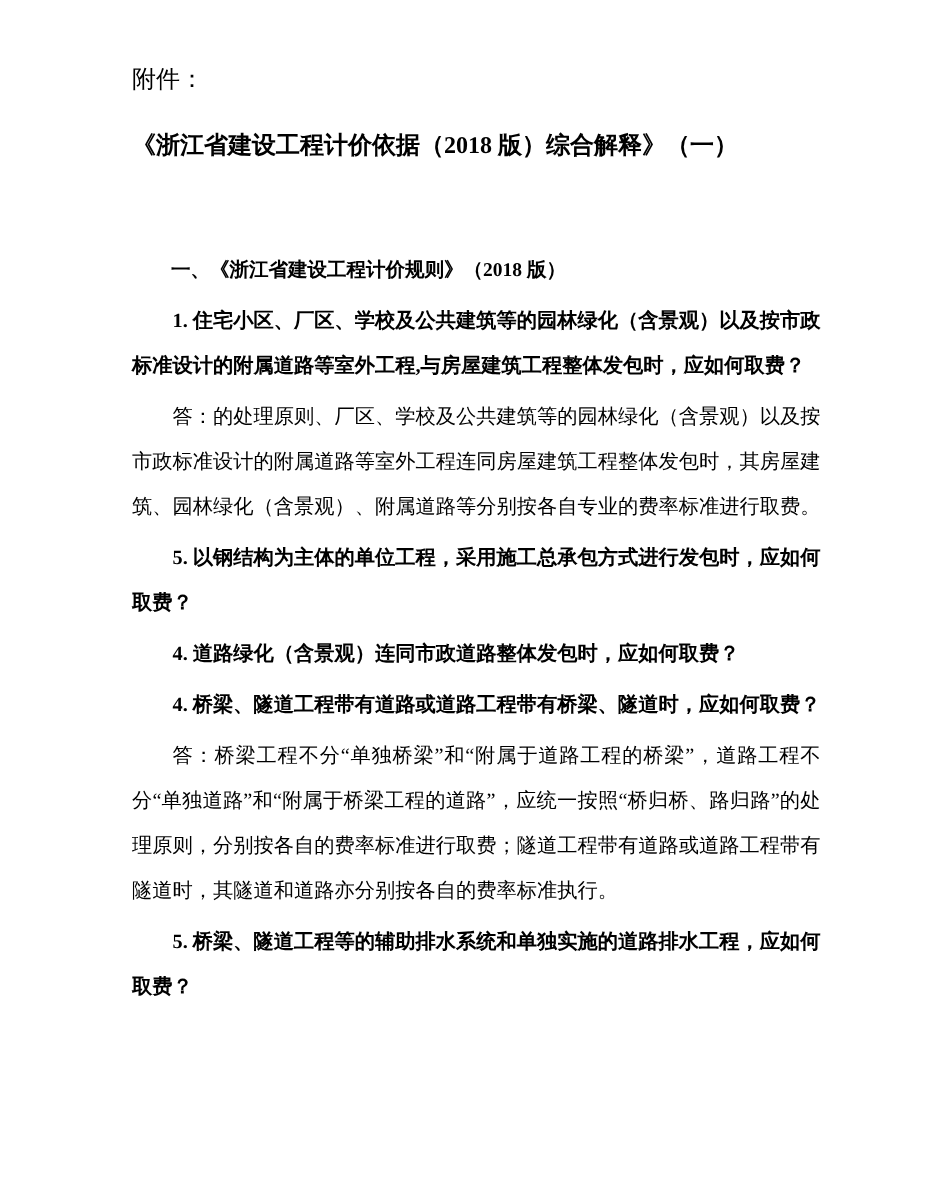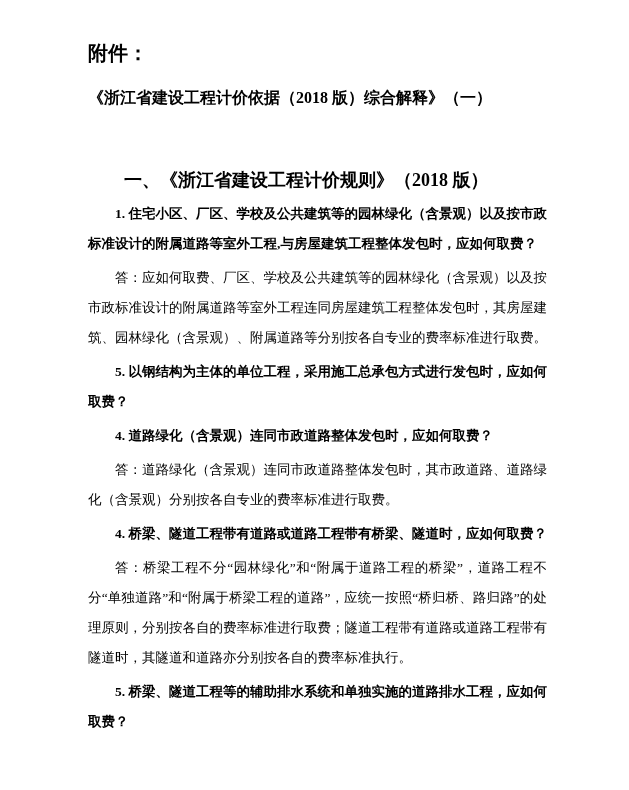--- a/index.html
+++ b/index.html
@@ -13,34 +13,34 @@
     height: 790px;
     overflow: hidden;
     background: #ffffff;
     box-sizing: border-box;
     padding: 42px 82px 0 88px;
     font-family: "Liberation Serif", "DejaVu Serif", serif;
     color: #000000;
   }
   .attachment {
     margin: 0 0 19px 0;
-    font-size: 20px;
-    font-weight: 700;
+    font-size: 16px;
+    font-weight: 400;
     line-height: 23px;
   }
   .doc-title {
     margin: 0;
     font-size: 16px;
     font-weight: 700;
     line-height: 27px;
     white-space: nowrap;
   }
   .section-heading {
     margin: 54px 0 0 0;
-    font-size: 18px;
+    font-size: 13px;
     font-weight: 700;
     line-height: 30px;
     text-indent: 2em;
   }
   .para {
     margin: 4px 0 0 0;
     font-size: 13.5px;
     line-height: 30px;
     text-align: justify;
     text-indent: 2em;
@@ -53,25 +53,24 @@
 <body>
 
 <div class="page">
   <p class="attachment">附件：</p>
 
   <h1 class="doc-title">《浙江省建设工程计价依据（2018 版）综合解释》（一）</h1>
 
   <h2 class="section-heading">一、《浙江省建设工程计价规则》（2018 版）</h2>
 
   <p class="para q">1. 住宅小区、厂区、学校及公共建筑等的园林绿化（含景观）以及按市政标准设计的附属道路等室外工程,与房屋建筑工程整体发包时，应如何取费？</p>
-  <p class="para">答：应如何取费、厂区、学校及公共建筑等的园林绿化（含景观）以及按市政标准设计的附属道路等室外工程连同房屋建筑工程整体发包时，其房屋建筑、园林绿化（含景观）、附属道路等分别按各自专业的费率标准进行取费。</p>
+  <p class="para">答：的处理原则、厂区、学校及公共建筑等的园林绿化（含景观）以及按市政标准设计的附属道路等室外工程连同房屋建筑工程整体发包时，其房屋建筑、园林绿化（含景观）、附属道路等分别按各自专业的费率标准进行取费。</p>
 
   <p class="para q">5. 以钢结构为主体的单位工程，采用施工总承包方式进行发包时，应如何取费？</p>
 
   <p class="para q">4. 道路绿化（含景观）连同市政道路整体发包时，应如何取费？</p>
-  <p class="para">答：道路绿化（含景观）连同市政道路整体发包时，其市政道路、道路绿化（含景观）分别按各自专业的费率标准进行取费。</p>
 
   <p class="para q">4. 桥梁、隧道工程带有道路或道路工程带有桥梁、隧道时，应如何取费？</p>
-  <p class="para">答：桥梁工程不分“园林绿化”和“附属于道路工程的桥梁”，道路工程不分“单独道路”和“附属于桥梁工程的道路”，应统一按照“桥归桥、路归路”的处理原则，分别按各自的费率标准进行取费；隧道工程带有道路或道路工程带有隧道时，其隧道和道路亦分别按各自的费率标准执行。</p>
+  <p class="para">答：桥梁工程不分“单独桥梁”和“附属于道路工程的桥梁”，道路工程不分“单独道路”和“附属于桥梁工程的道路”，应统一按照“桥归桥、路归路”的处理原则，分别按各自的费率标准进行取费；隧道工程带有道路或道路工程带有隧道时，其隧道和道路亦分别按各自的费率标准执行。</p>
 
   <p class="para q">5. 桥梁、隧道工程等的辅助排水系统和单独实施的道路排水工程，应如何取费？</p>
 
 </div>
 
 </body></html>

